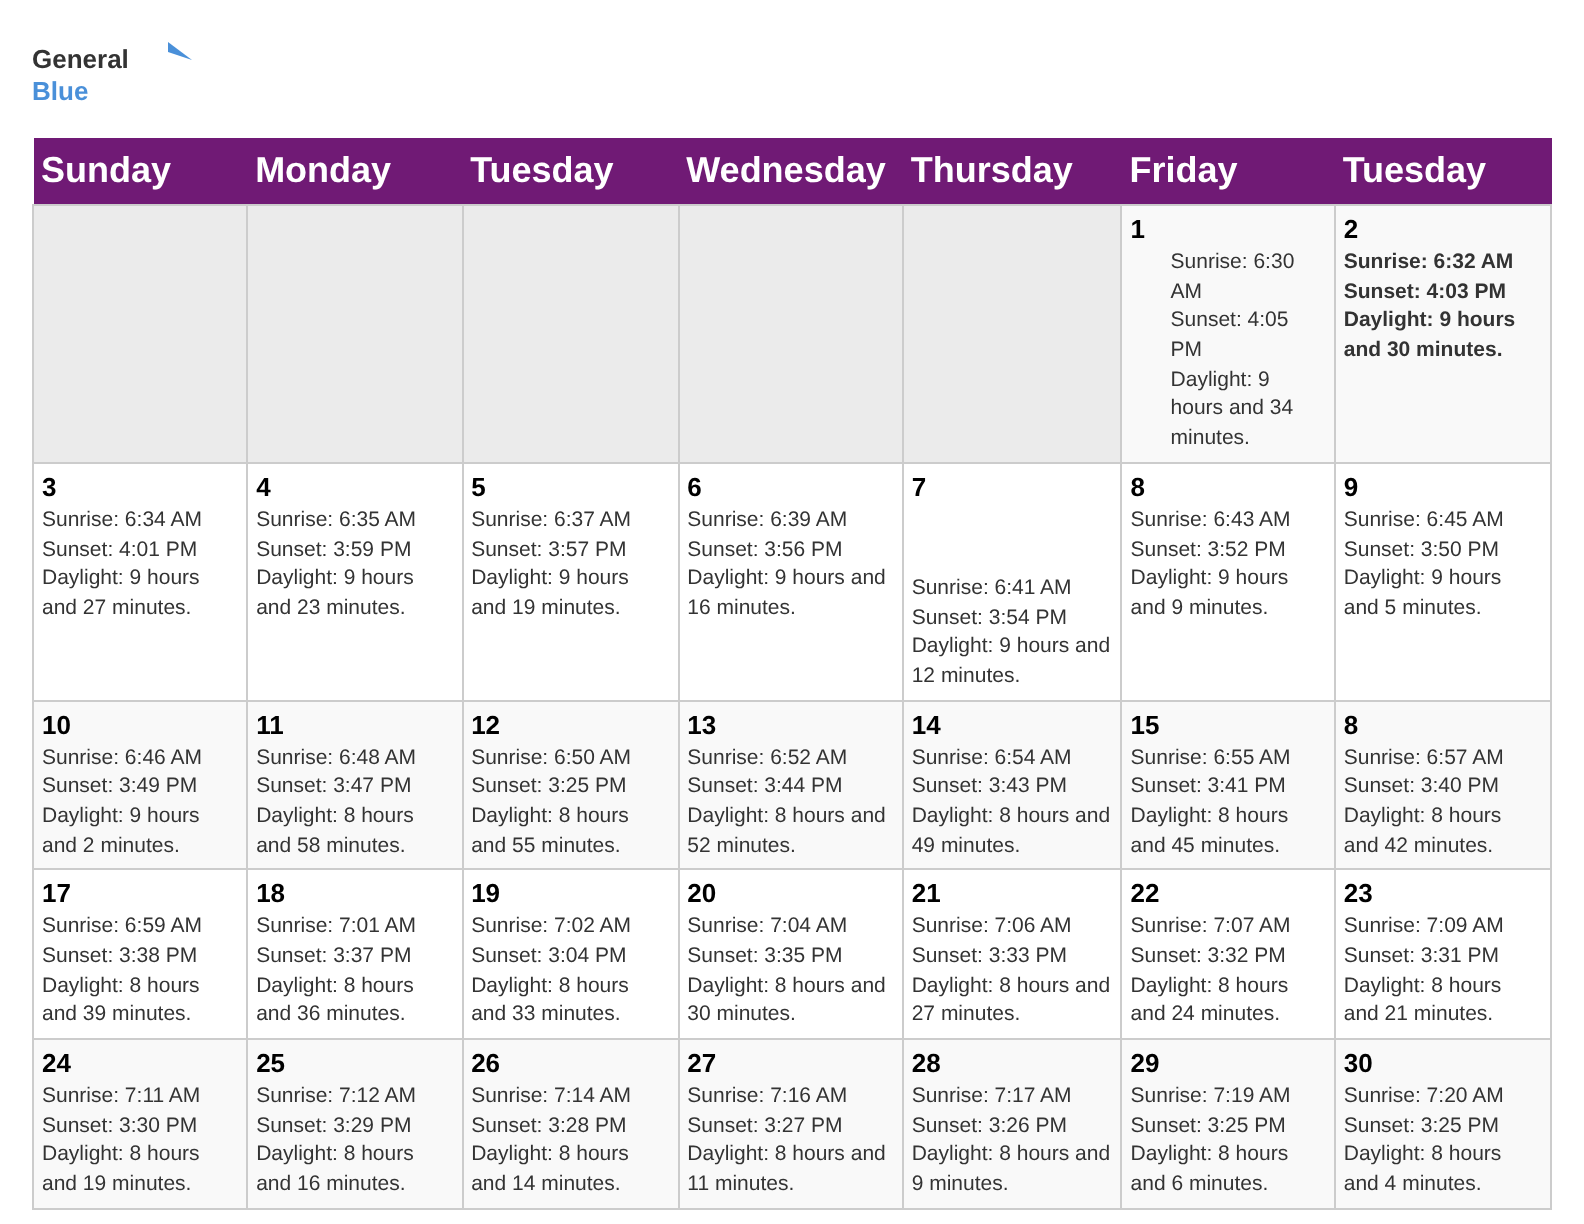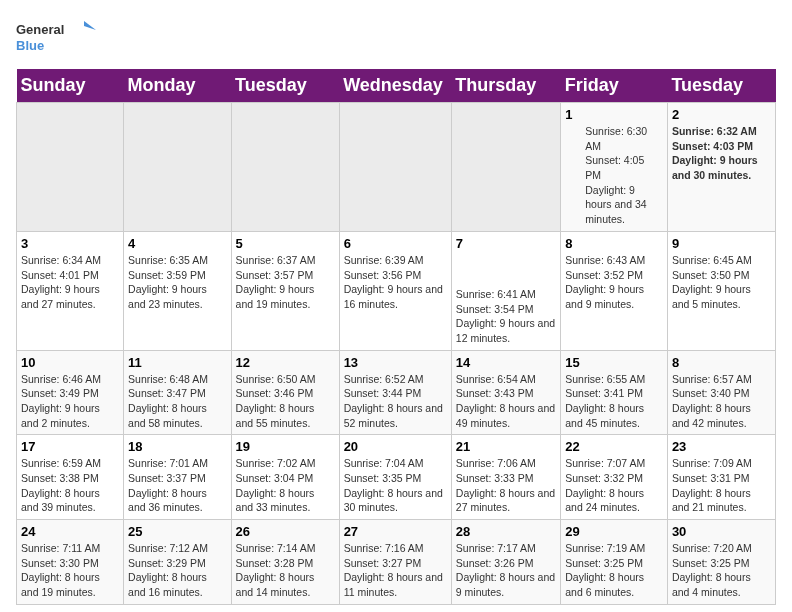--- a/index.html
+++ b/index.html
@@ -178,21 +178,21 @@
         </td>
         <td>
           <span class="day-number">11</span>
           <div class="day-info" style="white-space: pre-line;">Sunrise: 6:48 AM
 Sunset: 3:47 PM
 Daylight: 8 hours and 58 minutes.</div>
         </td>
         <td>
           <span class="day-number">12</span>
           <div class="day-info" style="white-space: pre-line;">Sunrise: 6:50 AM
-Sunset: 3:46 PM
+Sunset: 3:25 PM
 Daylight: 8 hours and 55 minutes.</div>
         </td>
         <td>
           <span class="day-number">13</span>
           <div class="day-info" style="white-space: pre-line;">Sunrise: 6:52 AM
 Sunset: 3:44 PM
 Daylight: 8 hours and 52 minutes.</div>
         </td>
         <td>
           <span class="day-number">14</span>

